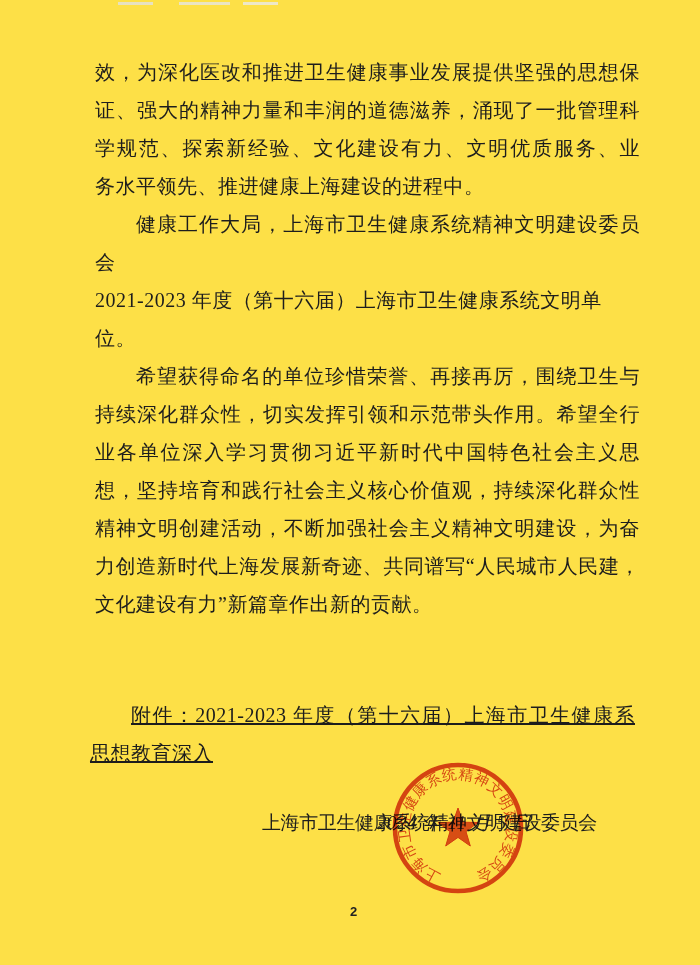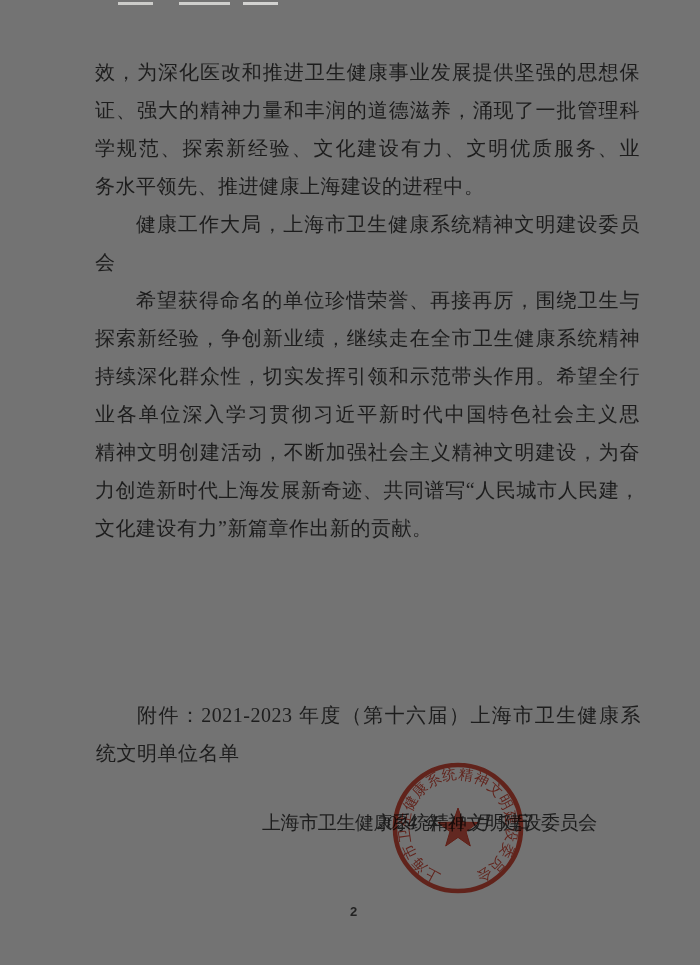--- a/index.html
+++ b/index.html
@@ -3,37 +3,38 @@
 <meta charset="utf-8">
 <style>
   html,body{margin:0;padding:0;}
   body{
     width:700px;height:965px;
     background:#fcfcfa;
     font-family:"Liberation Serif","DejaVu Serif",serif;
     overflow:hidden;
   }
   .page{
-    position:relative;width:700px;height:965px;background:#737373;
+    position:relative;width:700px;height:965px;background:#fde047;
   }
   
   .scan-artifact{
     position:absolute;left:118px;top:2px;width:160px;height:3px;
     background:linear-gradient(90deg,#e2e2df 0 22%,transparent 22% 38%,#e6e6e3 38% 70%,transparent 70% 78%,#eaeae8 78% 100%);
     opacity:.8;
   }
   .body-text{
     position:absolute;left:95px;top:53px;width:545px;
     font-size:20px;line-height:38px;color:#1d1d1d;
     letter-spacing:0.5px;
   }
   .attachment-text{
-    position:absolute;left:96px;top:696px;width:545px;
+    position:absolute;left:90px;top:696px;width:545px;
     font-size:20px;line-height:38px;color:#1d1d1d;
     letter-spacing:0.5px;
+    text-decoration:underline;
   }
   .tline{width:100%;}
   .tline.fill{text-align:justify;text-align-last:justify;}
   .tline.ind{text-indent:41px;}
   .signature{
     position:absolute;left:262px;top:810px;width:340px;
     font-size:19px;color:#1d1d1d;letter-spacing:-0.4px;white-space:nowrap;
   }
   .doc-date{
     position:absolute;left:377px;top:810px;
@@ -56,32 +57,33 @@
 <div class="page">
 
   <div class="scan-artifact"></div>
 
   <div class="body-text" id="body-lines">
       <div class="tline fill">效，为深化医改和推进卫生健康事业发展提供坚强的思想保</div>
       <div class="tline fill">证、强大的精神力量和丰润的道德滋养，涌现了一批管理科</div>
       <div class="tline fill">学规范、探索新经验、文化建设有力、文明优质服务、业</div>
       <div class="tline">务水平领先、推进健康上海建设的进程中。</div>
       <div class="tline ind fill">健康工作大局，上海市卫生健康系统精神文明建设委员会</div>
+      <div class="tline">2021-2023 年度（第十六届）上海市卫生健康系统文明单位。</div>
       <div class="tline ind fill">希望获得命名的单位珍惜荣誉、再接再厉，围绕卫生与</div>
-      <div class="tline fill">探索新经验，争创新业绩，继续走在全市卫生健康系统精神</div>
       <div class="tline fill">持续深化群众性，切实发挥引领和示范带头作用。希望全行</div>
       <div class="tline fill">业各单位深入学习贯彻习近平新时代中国特色社会主义思</div>
+      <div class="tline fill">想，坚持培育和践行社会主义核心价值观，持续深化群众性</div>
       <div class="tline fill">精神文明创建活动，不断加强社会主义精神文明建设，为奋</div>
       <div class="tline fill">力创造新时代上海发展新奇迹、共同谱写“人民城市人民建，</div>
       <div class="tline">文化建设有力”新篇章作出新的贡献。</div>
     </div>
 
   <div class="attachment-text" id="attachment-lines">
       <div class="tline ind fill">附件：2021-2023 年度（第十六届）上海市卫生健康系</div>
-      <div class="tline">统文明单位名单</div>
+      <div class="tline">思想教育深入</div>
     </div>
 
   <div class="signature">上海市卫生健康系统精神文明建设委员会</div>
 
   <div class="doc-date">2024 年 11 月 5 日</div>
 
   <div class="page-number">2</div>
 
   <svg class="seal" viewBox="0 0 150 150" width="150" height="150" aria-hidden="true">
 

